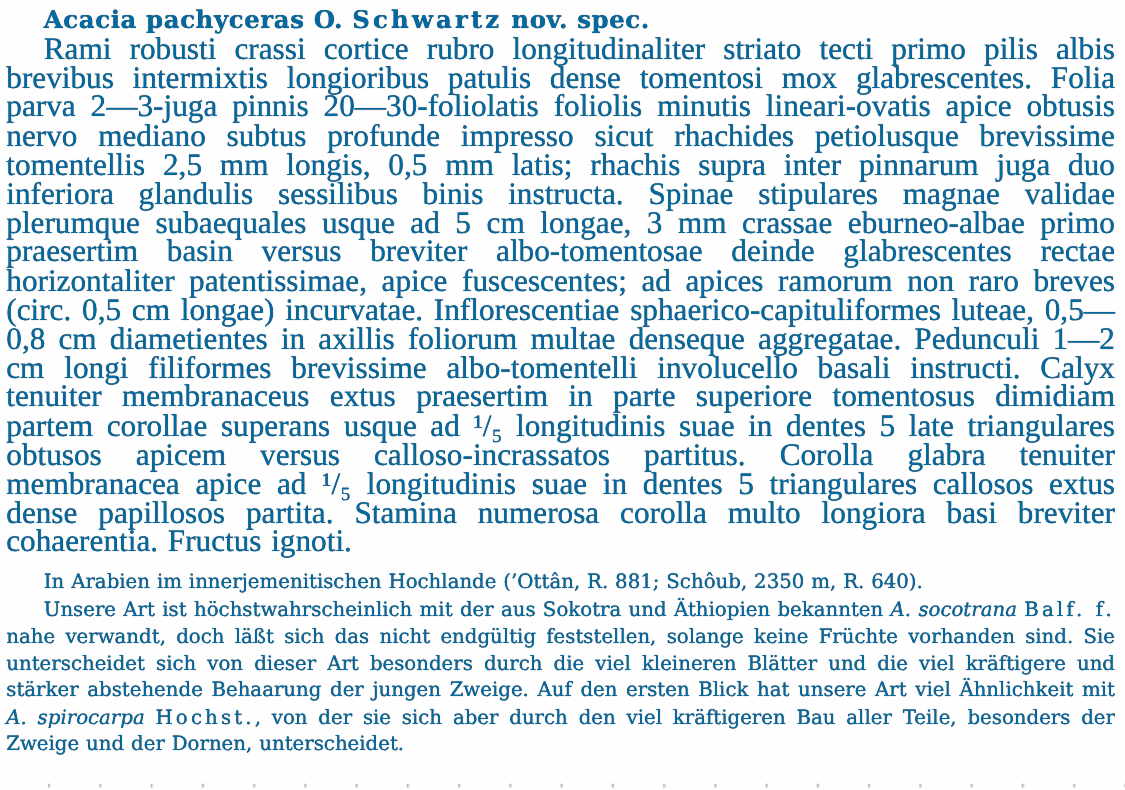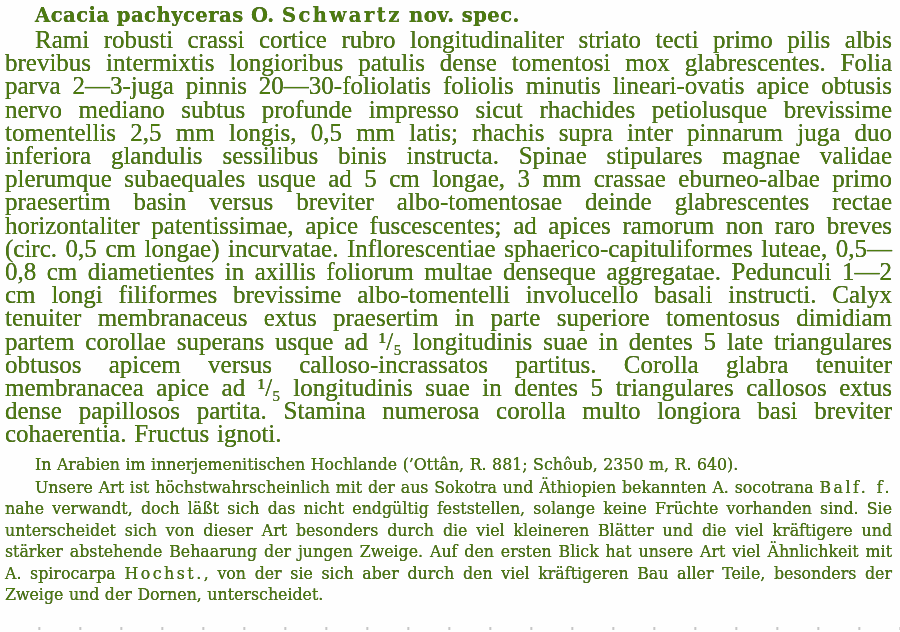--- a/index.html
+++ b/index.html
@@ -5,21 +5,21 @@
   html, body {
     margin: 0;
     padding: 0;
     background: #f2f2ee;
   }
   .page {
     position: relative;
     width: 900px;
     height: 632px;
     background: #fefefe;
-    color: #4d7c0f;
+    color: #0369a1;
     font-family: "DejaVu Serif", "Liberation Serif", serif;
     overflow: hidden;
     box-sizing: border-box;
     padding: 4px 8px 0 5px;
     text-shadow: 0 0 0.6px rgba(10,10,10,0.85);
   }
   .heading {
     margin: 0;
     font-size: 19.5px;
     font-weight: bold;
@@ -41,21 +41,21 @@
   p.size-small {
     font-size: 15.8px;
     line-height: 21.4px;
     word-spacing: 0.5px;
     margin-top: 8px;
   }
   p.size-small + p.size-small {
     margin-top: 2px;
   }
   .seg-normal { font-style: normal; }
-  .seg-italic { }
+  .seg-italic { font-style: italic; }
   .seg-spaced { letter-spacing: 2.5px; }
   
   .scan-noise {
     position: absolute;
     left: 0; right: 0; bottom: 2px;
     height: 3px;
     background: repeating-linear-gradient(
       90deg,
       rgba(0,0,0,0.0) 0px, rgba(0,0,0,0.0) 38px,
       rgba(40,40,40,0.35) 39px, rgba(0,0,0,0.0) 41px

